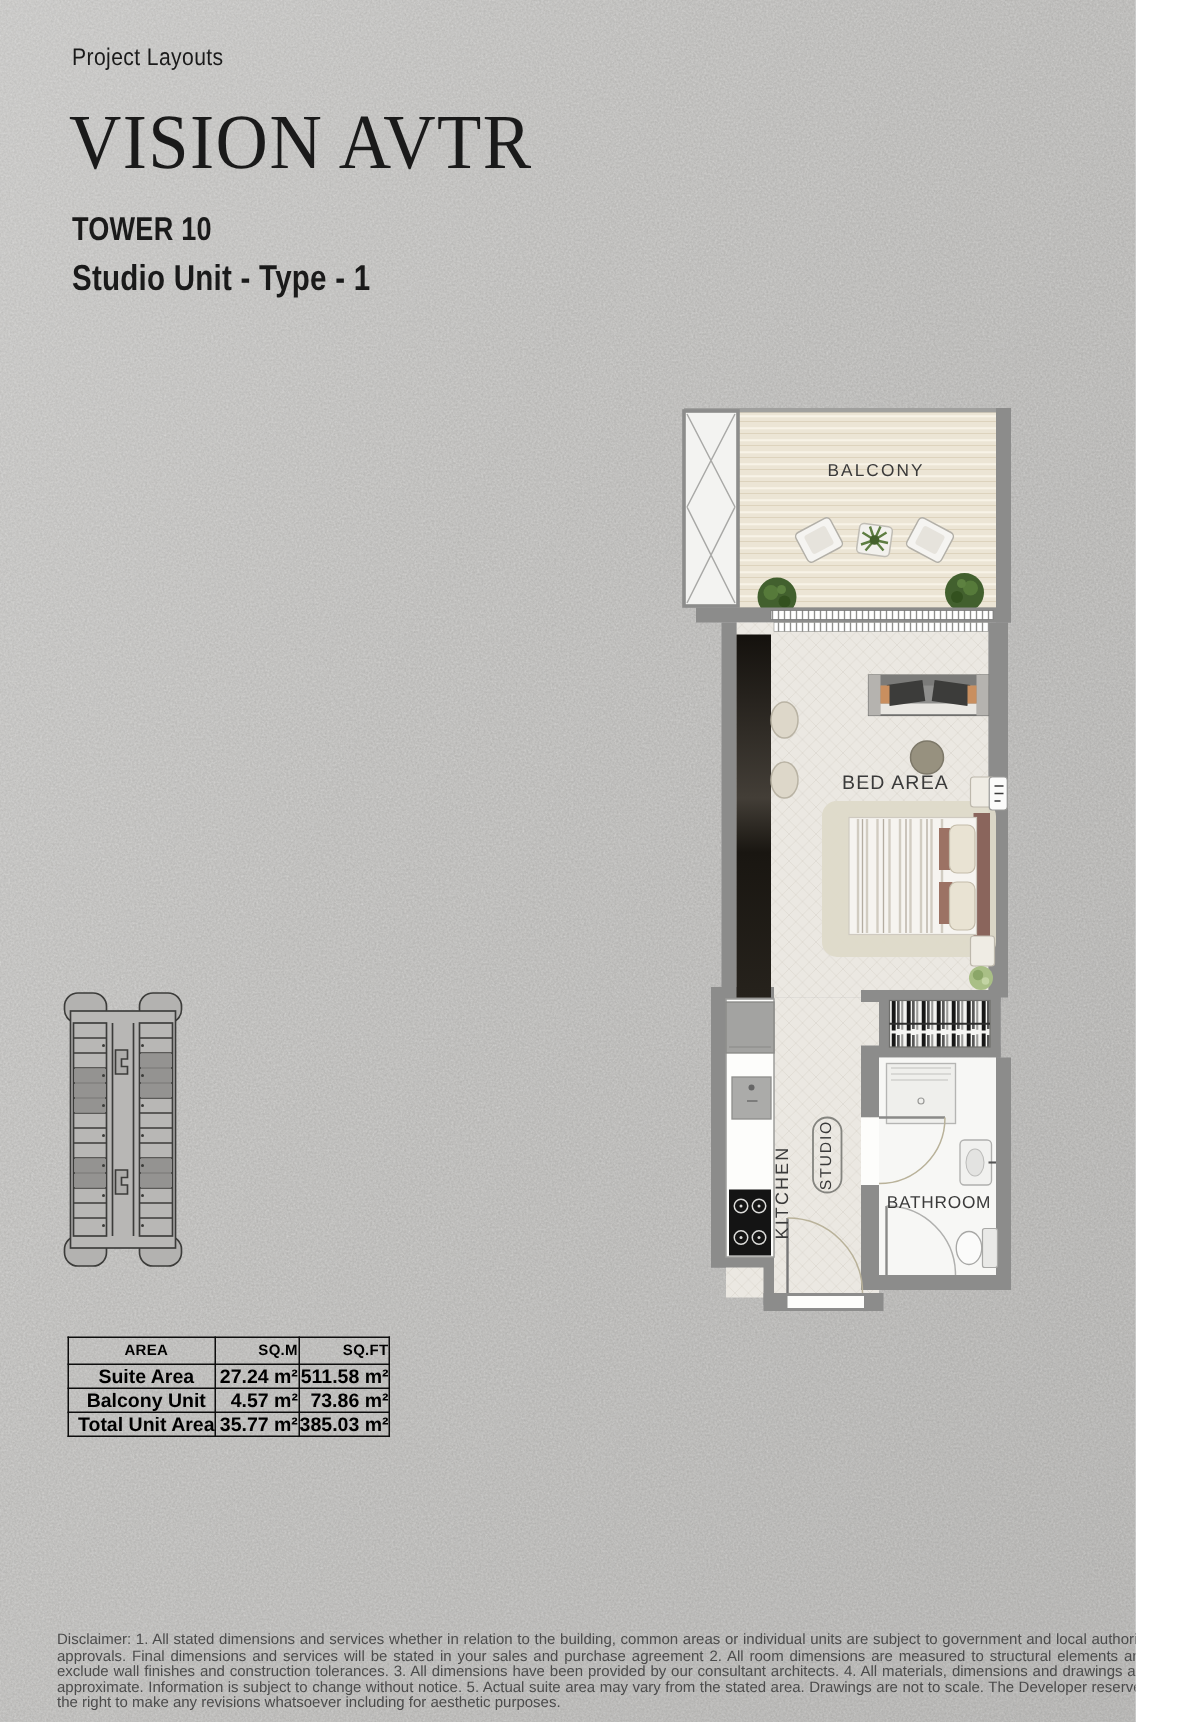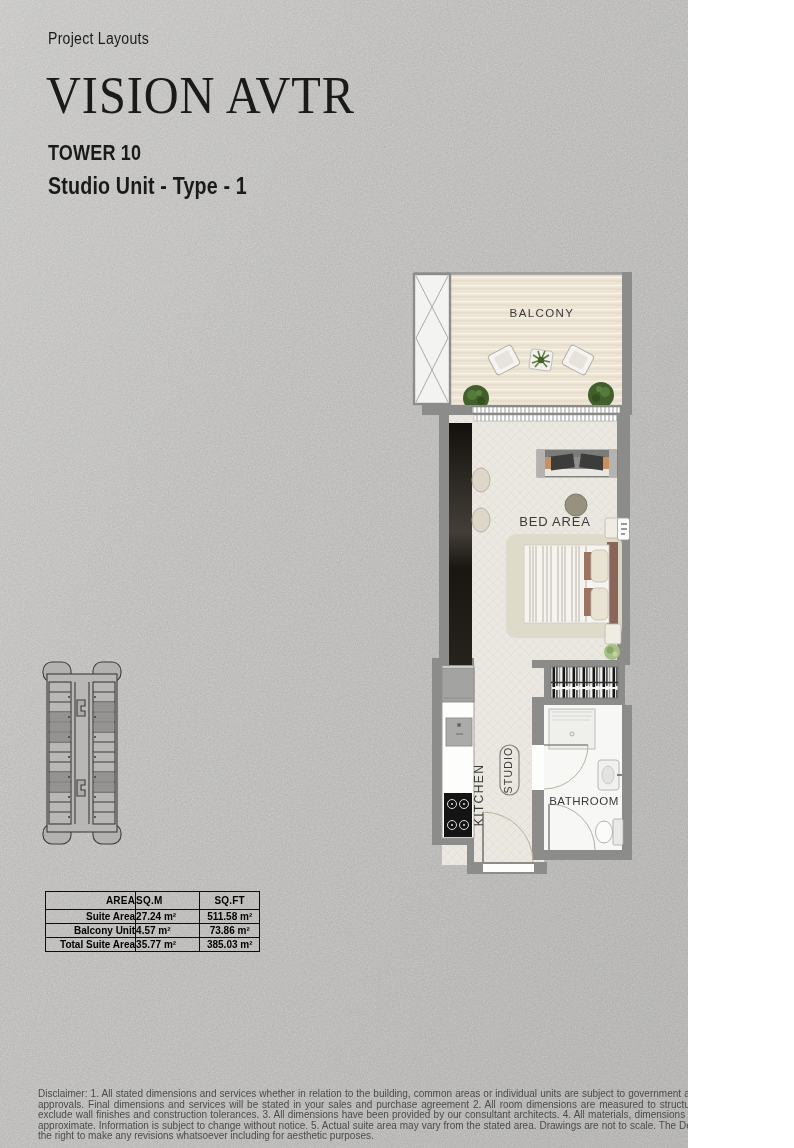--- a/index.html
+++ b/index.html
@@ -1,49 +1,49 @@
 <!DOCTYPE html>
 <html><head>
 <meta charset="utf-8">
 <style>
   html,body{margin:0;padding:0;}
-  .page{position:relative;width:688px;height:1148px;overflow:hidden;
+  .page{position:relative;width:757px;height:1148px;overflow:hidden;
         background:#bcbbb9;font-family:"Liberation Sans",sans-serif;color:#1a1a1a;}
   .bg-noise{position:absolute;left:0;top:0;z-index:0;}
   .sheen{position:absolute;inset:0;z-index:1;pointer-events:none;
          background:linear-gradient(115deg,rgba(255,255,255,.16) 0%,rgba(255,255,255,0) 38%,rgba(0,0,0,.05) 100%);}
   .layer{position:absolute;z-index:2;}
 
   
   .eyebrow{left:48px;top:30px;font-size:16px;font-weight:500;letter-spacing:.3px;
            transform:scaleX(.88);transform-origin:left top;}
   .title{left:46px;top:66px;font-family:"Liberation Serif",serif;font-size:52px;
          font-weight:500;letter-spacing:1px;transform:scaleX(.93);transform-origin:left top;}
   .tower{left:48px;top:140px;font-size:22px;font-weight:700;letter-spacing:.2px;
          transform:scaleX(.82);transform-origin:left top;}
   .unittype{left:48px;top:172px;font-size:24px;font-weight:700;letter-spacing:.2px;
             transform:scaleX(.82);transform-origin:left top;}
 
   
-  .plan{left:412px;top:268px;width:222px;height:614px;text-align:right;}
+  .plan{left:454px;top:268px;width:222px;height:614px;text-align:right;}
   .plan svg{display:block;}
   .plan-label{font-family:"Liberation Sans",sans-serif;fill:#3a3a3a;}
 
   
   .keyplan{left:36px;top:660px;width:92px;height:186px;}
 
   
   .areatable{left:45px;top:891px;width:215px;border-collapse:collapse;
              font-family:"Liberation Sans",sans-serif;color:#000;}
   .areatable th,.areatable td{border:1.5px solid #0d0d0d;padding:0 0 0 6px;white-space:nowrap;}
   .areatable th{height:17px;font-size:10px;font-weight:700;letter-spacing:.2px;}
-  .areatable td{height:13px;font-size:10px;font-weight:700;}
-  .areatable .c-label{width:84px;text-align:right;margin-left:44px;}
-  .areatable .c-sqm{width:66px;text-align:left;padding-left:0;}
-  .areatable .c-sqft{width:60px;text-align:center;padding-left:0;}
+  .areatable td{height:13px;font-size:13px;font-weight:700;}
+  .areatable .c-label{width:84px;text-align:center;margin-left:44px;}
+  .areatable .c-sqm{width:66px;text-align:right;padding-left:0;}
+  .areatable .c-sqft{width:60px;text-align:right;padding-left:0;}
   .areatable td.c-sqm,.areatable td.c-sqft{font-weight:700;}
 
   
   .disclaimer{left:38px;top:1089px;width:728px;font-size:10px;line-height:10.6px;
               color:#4b4b4b;font-weight:500;text-align:justify;}
 </style>
 </head>
 <body>
 
 <div class="page">
@@ -343,21 +343,21 @@
         <td class="c-label">Suite Area</td>
         <td class="c-sqm">27.24 m²</td>
         <td class="c-sqft">511.58 m²</td>
       </tr>
       <tr>
         <td class="c-label">Balcony Unit</td>
         <td class="c-sqm">4.57 m²</td>
         <td class="c-sqft">73.86 m²</td>
       </tr>
       <tr>
-        <td class="c-label">Total Suite Area</td>
+        <td class="c-label">Total Unit Area</td>
         <td class="c-sqm">35.77 m²</td>
         <td class="c-sqft">385.03 m²</td>
       </tr>
     </tbody>
   </table>
 
   <div class="layer disclaimer">Disclaimer: 1. All stated dimensions and services whether in relation to the building, common areas or individual units are subject to government and local authority approvals. Final dimensions and services will be stated in your sales and purchase agreement 2. All room dimensions are measured to structural elements and exclude wall finishes and construction tolerances. 3. All dimensions have been provided by our consultant architects. 4. All materials, dimensions and drawings are approximate. Information is subject to change without notice. 5. Actual suite area may vary from the stated area. Drawings are not to scale. The Developer reserves the right to make any revisions whatsoever including for aesthetic purposes.</div>
 
 </div>
 

